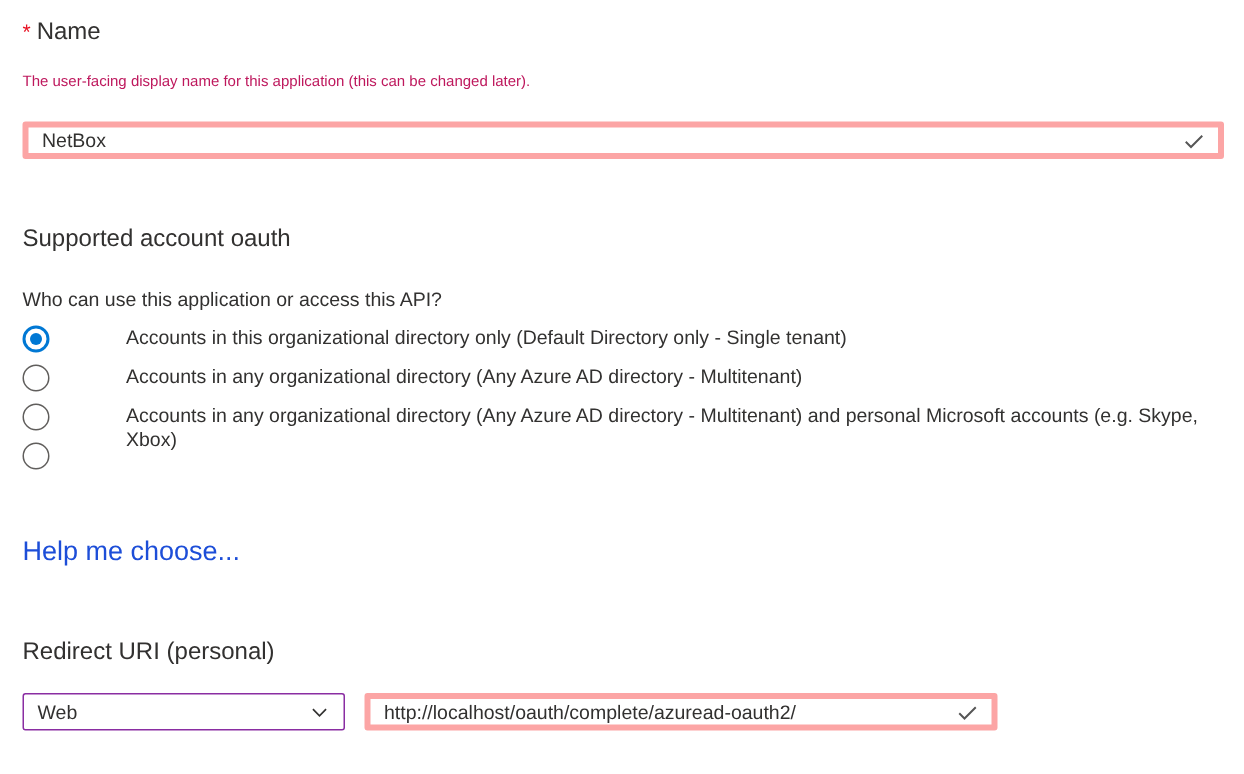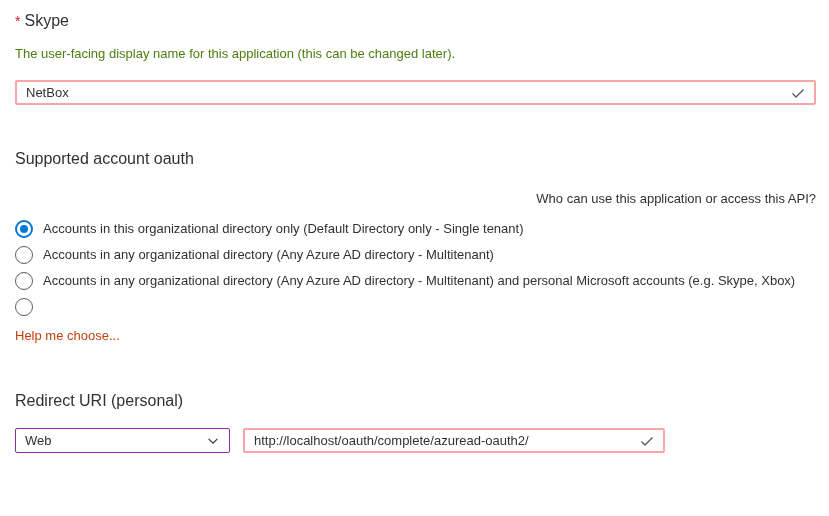--- a/index.html
+++ b/index.html
@@ -16,30 +16,30 @@
   .section-heading {
     font-size: 16px;
     font-weight: 400;
     color: #323130;
     margin: 0;
     line-height: 20px;
   }
   .required-marker { color: #e81123; margin-right: 4px; font-size: 14px; }
 
   .field-desc {
-    font-size: 13px;
-    color: #4d7c0f;
+    font-size: 10px;
+    color: #be185d;
     margin: 13px 0 0 0;
     line-height: 19px;
   }
 
   .textbox {
     position: relative;
     height: 25px;
-    border: 2px solid #fca5a5;
+    border: 4px solid #fca5a5;
     border-radius: 2px;
     background: #ffffff;
     display: flex;
   }
   .textbox input {
     flex: 1;
     height: 100%;
     border: none;
     outline: none;
     background: transparent;
@@ -52,28 +52,28 @@
     position: absolute;
     right: 8px;
     top: 50%;
     transform: translateY(-50%);
     display: flex;
   }
 
   .name-textbox { margin-top: 17px; width: 100%; }
 
   .account-types-heading { margin-top: 44px; }
-  .question-text { font-size: 13px; margin: 22px 0 0 0; line-height: 16px; text-align: right; }
+  .question-text { font-size: 13px; margin: 22px 0 0 0; line-height: 16px; }
 
   .radio-group { margin-top: 9px; }
   .radio-row {
     display: flex;
-    align-items: center;
     height: 26px;
     cursor: pointer;
+    gap: 41px;
   }
   .radio-circle {
     width: 18px; height: 18px;
     border-radius: 50%;
     border: 1px solid #605e5c;
     background: #ffffff;
     flex: 0 0 18px;
     position: relative;
   }
   .radio-circle.checked { border: 2px solid #0078d4; }
@@ -83,23 +83,23 @@
     left: 50%; top: 50%;
     width: 8px; height: 8px;
     margin: -4px 0 0 -4px;
     border-radius: 50%;
     background: #0078d4;
   }
   .radio-label { font-size: 13px; margin-left: 10px; line-height: 16px; }
 
   .help-link {
     display: inline-block;
-    margin-top: 8px;
-    font-size: 13px;
-    color: #c2410c;
+    margin-top: 36px;
+    font-size: 18px;
+    color: #1d4ed8;
     text-decoration: none;
     cursor: pointer;
   }
 
   .redirect-heading { margin-top: 47px; }
   .redirect-desc { margin-top: 13px; max-width: 801px; }
 
   .redirect-row { display: flex; margin-top: 17px; }
   .select-box {
     width: 215px;
@@ -115,21 +115,21 @@
     cursor: pointer;
   }
   .uri-textbox { width: 422px; margin-left: 13px; }
 </style>
 </head>
 <body>
 
 <div class="page">
 
   
-  <h2 class="section-heading"><span class="required-marker">*</span><span>Skype</span></h2>
+  <h2 class="section-heading"><span class="required-marker">*</span><span>Name</span></h2>
 
   <p class="field-desc">The user-facing display name for this application (this can be changed later).</p>
 
   <div class="textbox name-textbox">
     <input type="text" value="NetBox" style="">
     <span class="trailing-icon">
       <svg width="16" height="16" viewBox="0 0 16 16">
           <path d="M2.5 8.5 L6 12 L13.5 4.5" fill="none" stroke="#565656" stroke-width="1.3"></path>
         </svg>
     </span>

